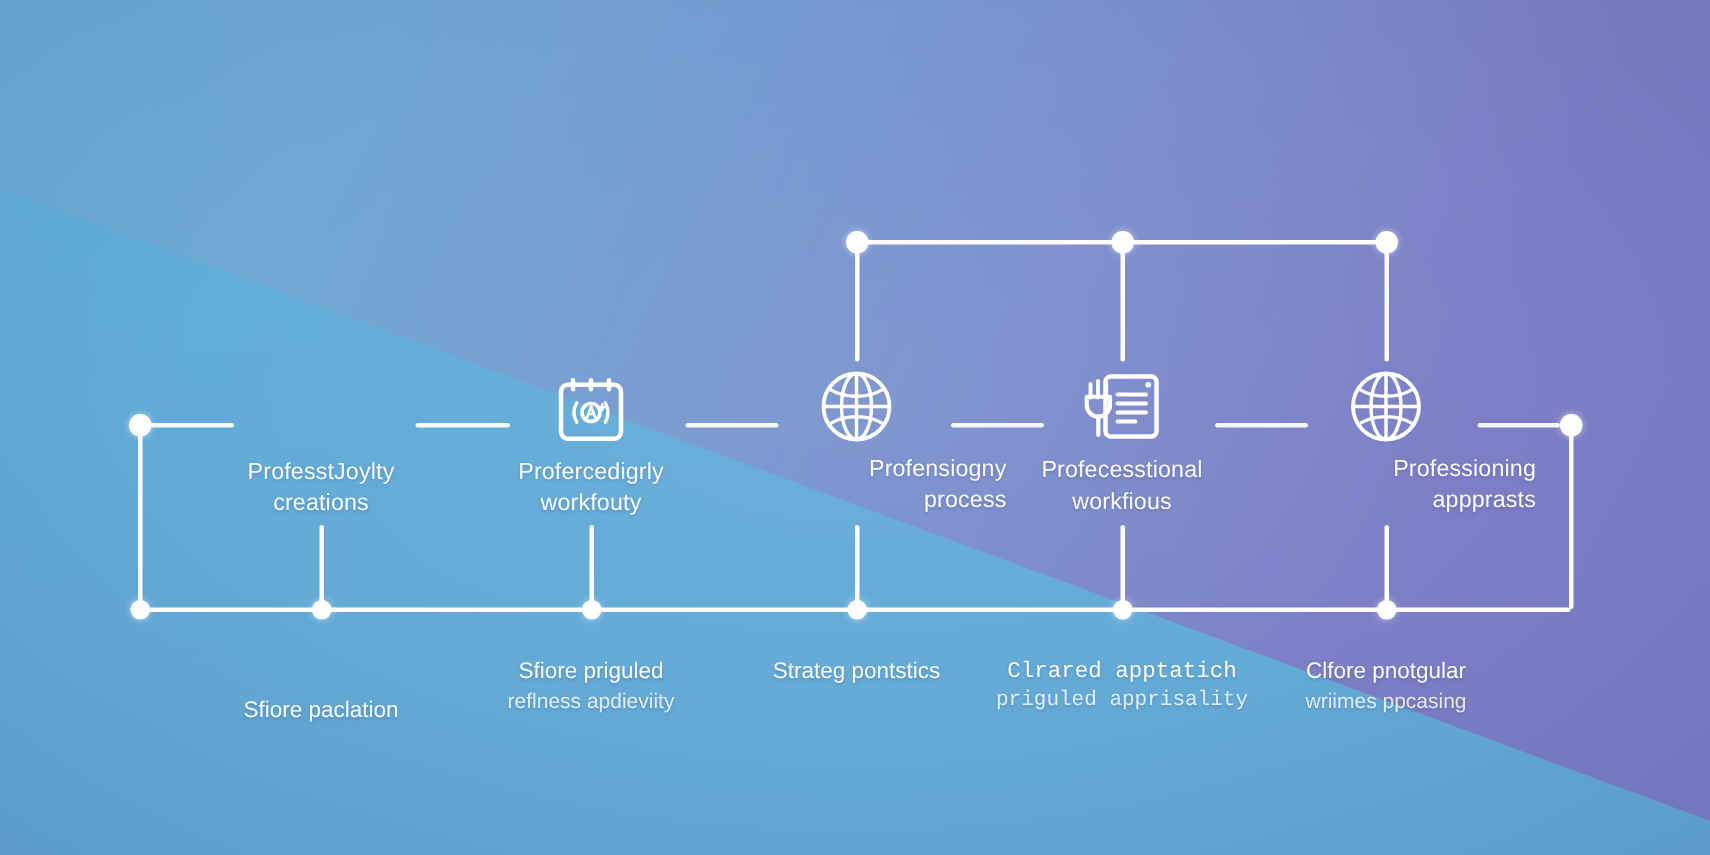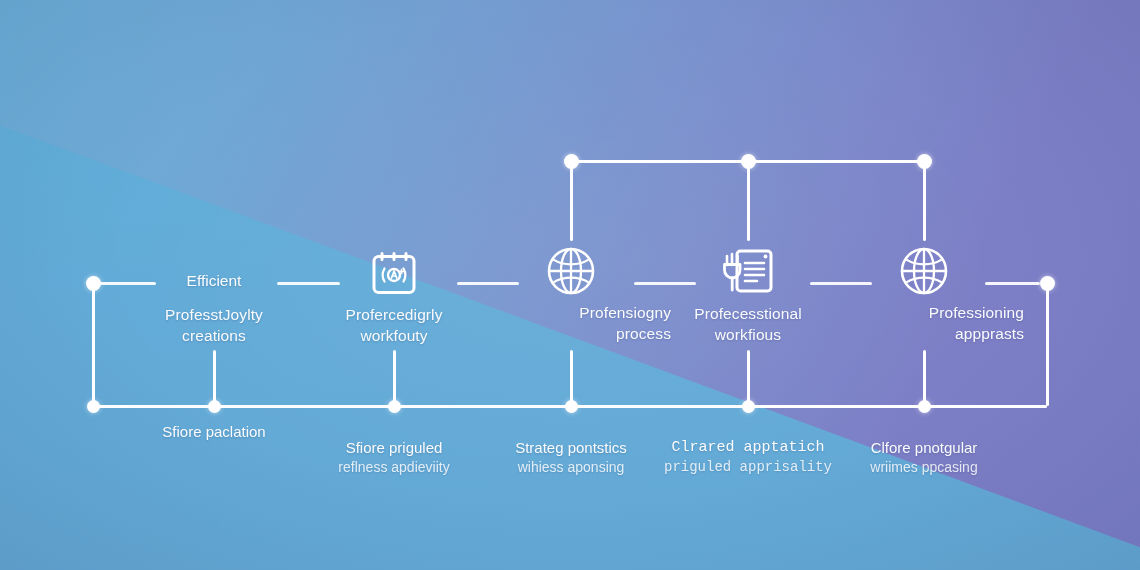--- a/index.html
+++ b/index.html
@@ -179,23 +179,20 @@
     <div class="vline" style="left:922.5px; top:350px; height:56px;"></div>
 
     <div class="node sm" style="left:93px; top:406px;"></div>
     <div class="node sm" style="left:214px; top:406px;"></div>
     <div class="node sm" style="left:394px; top:406px;"></div>
     <div class="node sm" style="left:571px; top:406px;"></div>
     <div class="node sm" style="left:748px; top:406px;"></div>
     <div class="node sm" style="left:924px; top:406px;"></div>
   </div>
 
-  <div class="stage-eyebrow" style="left:214px; top:272px;">
-    <span>Efficient</span>
-  </div>
 
   <div class="stage-node" style="left:394px; top:246px;">
     <div class="icon-wrap">
       <svg width="52" height="50" viewBox="0 0 52 50" fill="none" aria-hidden="true">
         <path d="M14 5.5v6M26 5.5v6M38 5.5v6" stroke="#fff" stroke-width="3" stroke-linecap="round"></path>
         <rect x="6" y="8.5" width="40" height="36" rx="4.5" stroke="#fff" stroke-width="3"></rect>
         <circle cx="26" cy="27" r="6" stroke="#fff" stroke-width="2.4"></circle>
         <path d="M16.5 20.5a13 13 0 0 0 0 13M35.5 20.5a13 13 0 0 1 0 13" stroke="#fff" stroke-width="2.2" stroke-linecap="round"></path>
         <path d="M23.5 30l2.6-7 2.6 7M24.4 28h3.4" stroke="#fff" stroke-width="1.7" stroke-linecap="round" stroke-linejoin="round"></path>
         <path d="M31.5 23.5h4M33.5 21.5v4" stroke="#fff" stroke-width="1.7" stroke-linecap="round"></path>
@@ -259,33 +256,32 @@
         <path d="M9.4 15.6c4.8 3 10.8 4.7 17.6 4.7s12.8-1.7 17.6-4.7" stroke="#fff" stroke-width="2.2"></path>
         <path d="M9.4 38.4c4.8-3 10.8-4.7 17.6-4.7s12.8 1.7 17.6 4.7" stroke="#fff" stroke-width="2.2"></path>
       </svg>
     </div>
     <div class="stage-title">
       <span>Professioning</span>
       <span class="l2">appprasts</span>
     </div>
   </div>
 
-  <div class="cap" style="left:214px; top:421px;">
+  <div class="cap" style="left:214px; top:463px;">
     <div class="cap-main">Sfiore paclation</div>
     <div class="cap-sub"></div>
   </div>
 
   <div class="cap" style="left:394px; top:437px;">
     <div class="cap-main">Sfiore priguled</div>
     <div class="cap-sub">reflness apdieviity</div>
   </div>
 
   <div class="cap" style="left:571px; top:437px;">
     <div class="cap-main">Strateg pontstics</div>
-    <div class="cap-sub">wihiess aponsing</div>
   </div>
 
   <div class="cap" style="left:748px; top:437px;font-family:Liberation Mono, monospace;">
     <div class="cap-main">Clrared apptatich</div>
     <div class="cap-sub">priguled apprisality</div>
   </div>
 
   <div class="cap" style="left:924px; top:437px;">
     <div class="cap-main">Clfore pnotgular</div>
     <div class="cap-sub">wriimes ppcasing</div>

